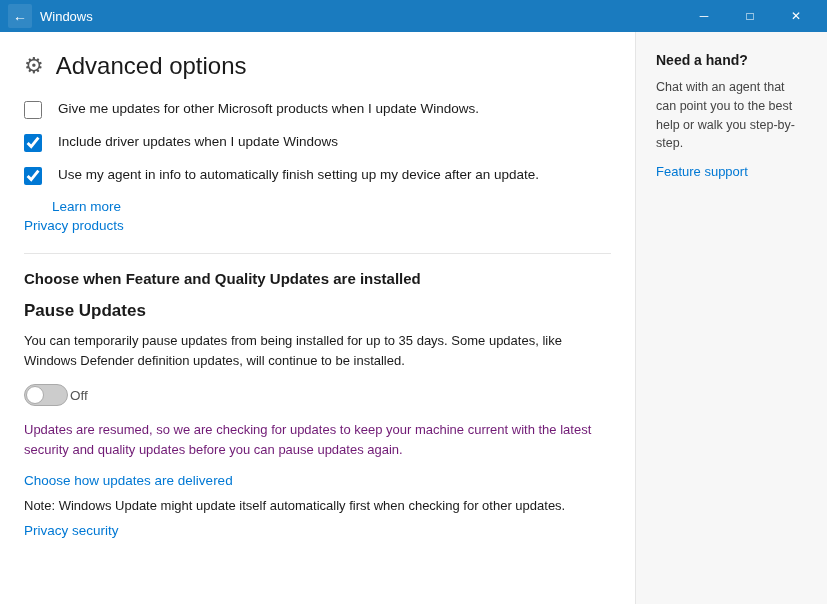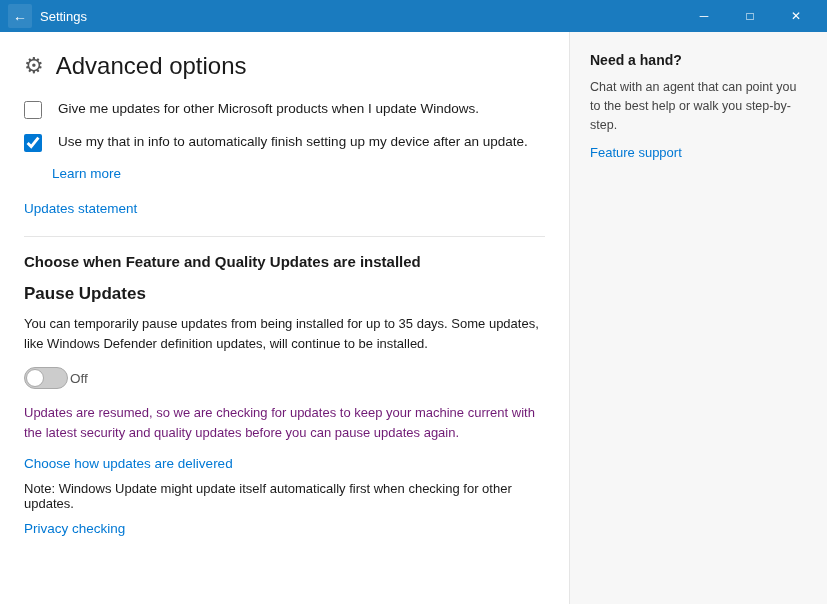--- a/index.html
+++ b/index.html
@@ -105,21 +105,21 @@
     .link {
       color: #0078d4;
       text-decoration: none;
       cursor: pointer;
       font-size: 13.5px;
     }
 
     .learn-more {
       margin-left: 28px;
       display: block;
-      margin-bottom: 20px;
+      margin-bottom: 4px;
     }
     .privacy-stmt {
       display: block;
       margin-bottom: 20px;
     }
 
     
     .divider {
       border: none;
       border-top: 1px solid #e5e5e5;
@@ -189,21 +189,21 @@
     }
 
     .note-text {
       font-size: 13px;
       color: #1a1a1a;
       margin-bottom: 10px;
     }
 
     
     .right-panel {
-      width: 258px;
+      width: 192px;
       padding: 20px 20px;
       border-left: 1px solid #e5e5e5;
       background: #f7f7f7;
     }
     .need-hand-title {
       font-size: 14px;
       font-weight: 600;
       margin-bottom: 10px;
     }
     .need-hand-desc {
@@ -220,21 +220,21 @@
     }
   </style>
 </head>
 <body>
 
 <div class="titlebar">
   <div class="titlebar-left">
     <div class="titlebar-back">
       <span>←</span>
     </div>
-    <span class="titlebar-title">Settings</span>
+    <span class="titlebar-title">Windows</span>
   </div>
   <div class="titlebar-controls">
     <div class="titlebar-btn">
       <span>─</span>
     </div>
     <div class="titlebar-btn">
       <span>□</span>
     </div>
     <div class="titlebar-btn close">
       <span>✕</span>
@@ -250,27 +250,31 @@
       <span class="page-header-icon">⚙</span>
       <h1 class="page-header-title">Advanced options</h1>
     </div>
 
 
     <div class="checkbox-row">
       <input type="checkbox" class="checkbox-input" style="">
       <label class="checkbox-label">Give me updates for other Microsoft products when I update Windows.</label>
     </div>
 
-
     <div class="checkbox-row">
       <input type="checkbox" class="checkbox-input" checked="" style="">
-      <label class="checkbox-label">Use my that in info to automatically finish setting up my device after an update.</label>
+      <label class="checkbox-label">Include driver updates when I update Windows</label>
+    </div>
+
+    <div class="checkbox-row">
+      <input type="checkbox" class="checkbox-input" checked="" style="">
+      <label class="checkbox-label">Use my agent in info to automatically finish setting up my device after an update.</label>
     </div>
     <a class="link learn-more">Learn more</a>
-    <a class="link privacy-stmt">Updates statement</a>
+    <a class="link privacy-stmt">Privacy products</a>
 
     <hr class="divider">
 
     <div class="section-heading2">Choose when Feature and Quality Updates are installed</div>
 
     <div class="pause-heading">Pause Updates</div>
     <p class="pause-desc">You can temporarily pause updates from being installed for up to 35 days. Some updates, like Windows Defender definition updates, will continue to be installed.</p>
 
     <div class="toggle-row">
       <div class="toggle-switch">
@@ -278,21 +282,21 @@
       </div>
       <span class="toggle-label">Off</span>
     </div>
 
     <p class="warning-text">Updates are resumed, so we are checking for updates to keep your machine current with the latest security and quality updates before you can pause updates again.</p>
 
     <a class="link bottom-link">Choose how updates are delivered</a>
 
     <p class="note-text">Note: Windows Update might update itself automatically first when checking for other updates.</p>
 
-    <a class="link bottom-link">Privacy checking</a>
+    <a class="link bottom-link">Privacy security</a>
 
   </div>
 
   <div class="right-panel">
     <div class="need-hand-title">Need a hand?</div>
     <p class="need-hand-desc">Chat with an agent that can point you to the best help or walk you step-by-step.</p>
     <a class="contact-support-link">Feature support</a>
   </div>
 
 </div>

